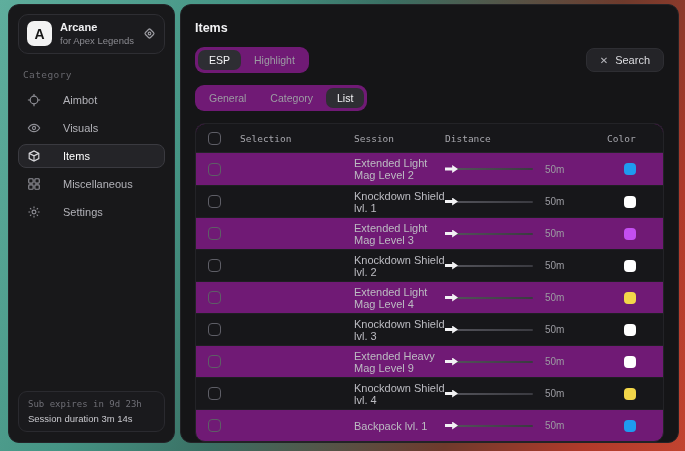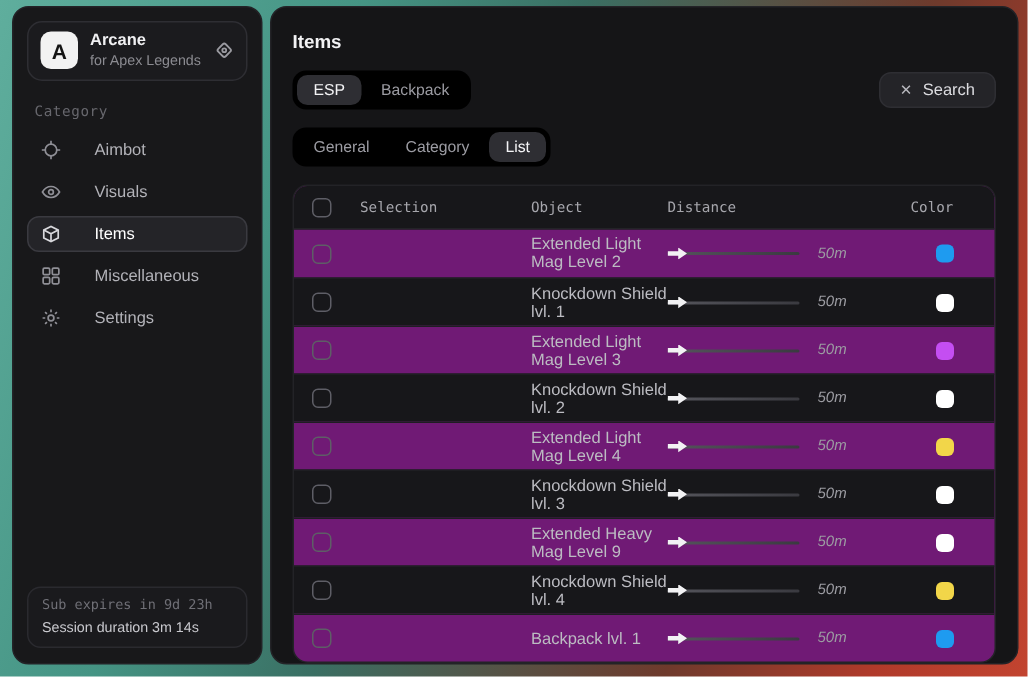--- a/index.html
+++ b/index.html
@@ -26,40 +26,40 @@
   .nav-item.active { background:#242428; border-color:#3a3a40; color:#ffffff; }
   .nav-item.active .ic { color:#d8d8dc; }
   .side-foot { margin-top:auto; border:1px solid #2a2a2f; border-radius:9px; padding:7px 9px; background:#1a1a1d; }
   .foot-l1 { font-family:"DejaVu Sans Mono", monospace; font-size:9px; color:#6f6f76; margin-bottom:4px; white-space:nowrap; }
   .foot-l2 { font-size:9.5px; color:#c9c9ce; }
 
   
   .main { flex:1; padding:12px 14px 0; display:flex; flex-direction:column; background:#151517; }
   .page-title { font-size:12.5px; font-weight:bold; color:#f2f2f4; margin:4px 0 12px; }
   .bar { display:flex; align-items:center; justify-content:space-between; margin-bottom:12px; }
-  .tabs { display:inline-flex; gap:2px; background:#000000; border-radius:9px; padding:3px; }
+  .tabs { display:inline-flex; gap:2px; background:#701a75; border-radius:9px; padding:3px; }
   .tab { font-size:10.5px; color:#9c9ca3; padding:4px 11px; border-radius:7px; cursor:default; }
   .tab.active { background:#2e2e33; color:#f4f4f6; }
   .search-btn { display:flex; align-items:center; gap:7px; background:#242428; border:1px solid #2e2e33; border-radius:8px; padding:5px 13px; font-size:11px; color:#dcdce0; cursor:default; }
   .search-btn .x { font-size:10px; color:#b8b8be; }
 
   
   .table { border:1px solid #232327; border-radius:10px; overflow:hidden; background:#701a75; }
   .trow { display:grid; grid-template-columns:36px 114px 1fr 162px 46px; align-items:center; padding:0 10px 0 8px; }
   .thead { height:29px; font-family:"DejaVu Sans Mono", monospace; font-size:9.5px; color:#a6a6ac; border-bottom:1px solid #232327; background:#17171a; }
   .tbody .trow { height:32px; border-top:1px solid #1e1e22; }
   .tbody .trow:first-child { border-top:none; }
   .tbody .trow:nth-child(even) { background:#17171a; }
   .cbx { width:13px; height:13px; border:1.5px solid #5e5e66; border-radius:4px; background:transparent; margin-left:4px; }
   .obj { font-size:11px; color:#bcbcc2; }
   .dist { display:flex; align-items:center; }
   .slider { position:relative; width:88px; height:8px; display:flex; align-items:center; }
   .slider .track { width:100%; height:2px; background:linear-gradient(to right,#55555c,#3a3a40); border-radius:1px; }
   .slider .thumb { position:absolute; left:0; width:13px; height:8px; background:#f2f2f4; clip-path:polygon(0 32%, 55% 32%, 55% 0, 100% 50%, 55% 100%, 55% 68%, 0 68%); }
-  .dist-val { font-size:10px; color:#9c9ca2; margin-left:12px;font-style:italic; }
+  .dist-val { font-size:10px; color:#9c9ca2; margin-left:12px; }
   .swatch { width:12px; height:12px; border-radius:4px; justify-self:center; }
   .col-head-color { }
 </style>
 </head>
 <body>
 
 <aside class="card sidebar">
   <div class="side-head">
     <div class="logo">A</div>
     <div class="side-head-text">
@@ -131,41 +131,41 @@
     <div class="foot-l2">Session duration 3m 14s</div>
   </div>
 </aside>
 
 <main class="card main">
   <div class="page-title">Items</div>
 
   <div class="bar">
     <div class="tabs" id="modeTabs">
         <div class="tab active">ESP</div>
-        <div class="tab">Backpack</div>
+        <div class="tab">Highlight</div>
       </div>
     <button class="search-btn">
       <span class="x">✕</span>
       <span>Search</span>
     </button>
   </div>
 
   <div class="bar" style="justify-content:flex-start;">
     <div class="tabs" id="viewTabs">
         <div class="tab">General</div>
         <div class="tab">Category</div>
         <div class="tab active">List</div>
       </div>
   </div>
 
   <div class="table">
     <div class="trow thead">
       <span class="cbx"></span>
       <span>Selection</span>
-      <span>Object</span>
+      <span>Session</span>
       <span>Distance</span>
       <span class="col-head-color">Color</span>
     </div>
     <div class="tbody" id="tbody">
         <div class="trow">
       <span class="cbx"></span>
       <span></span>
       <span class="obj">Extended Light Mag Level 2</span>
       <span class="dist">
         <span class="slider">

